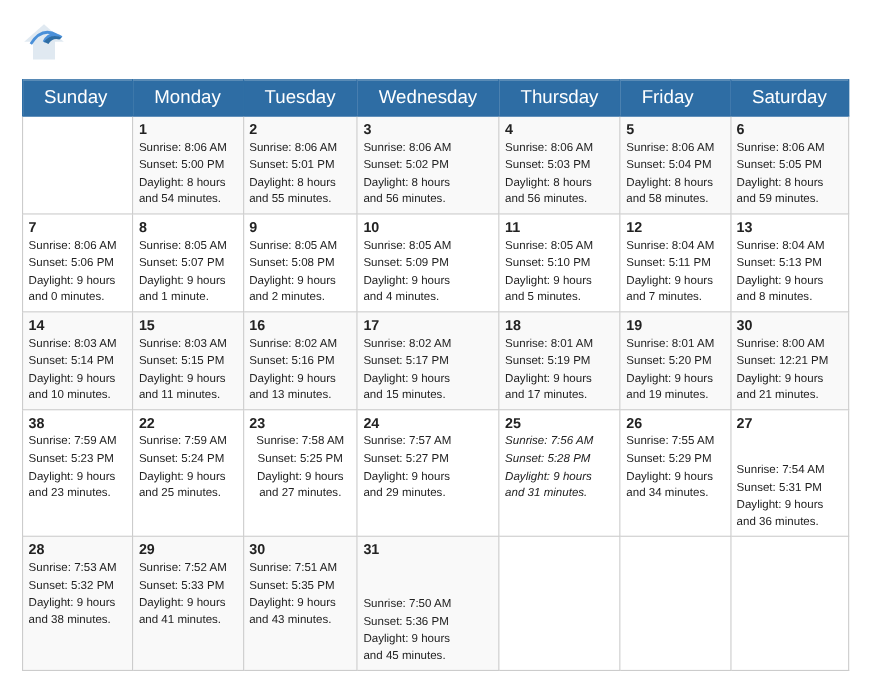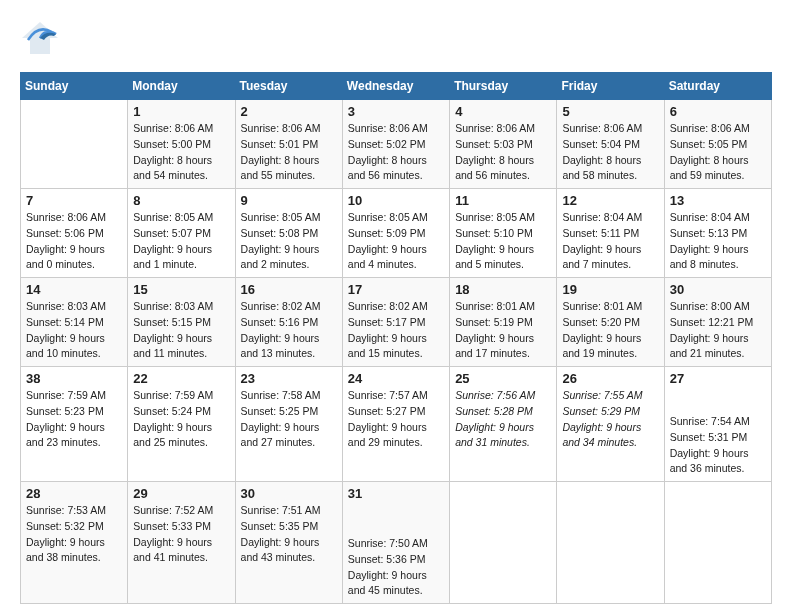--- a/index.html
+++ b/index.html
@@ -41,24 +41,24 @@
     table {
       width: 100%;
       border-collapse: collapse;
       font-size: 11px;
     }
     thead tr {
       background-color: #2e6da4;
       color: #fff;
     }
     thead th {
-      padding: 6px 4px;
+      padding: 6px 19px;
       text-align: left;
-      font-size: 12px;
-      font-weight: bold;
+      font-size: 17px;
+      font-weight: normal;
       border: 1px solid #2e6da4;
     }
     tbody tr {
       vertical-align: top;
     }
     tbody td {
       padding: 4px 5px;
       border: 1px solid #ccc;
       min-width: 100px;
       min-height: 70px;
@@ -277,42 +277,42 @@
         </td>
         <td>
           <span class="day-number">22</span>
           <div class="day-info" style="white-space: pre-line;">Sunrise: 7:59 AM
 Sunset: 5:24 PM
 Daylight: 9 hours
 and 25 minutes.</div>
         </td>
         <td>
           <span class="day-number">23</span>
-          <div class="day-info" style="white-space: pre-line;">Sunrise: 7:58 AM
+          <div class="day-info" style="white-space: pre-line; text-align: center;">Sunrise: 7:58 AM
 Sunset: 5:25 PM
 Daylight: 9 hours
 and 27 minutes.</div>
         </td>
         <td>
           <span class="day-number">24</span>
           <div class="day-info" style="white-space: pre-line;">Sunrise: 7:57 AM
 Sunset: 5:27 PM
 Daylight: 9 hours
 and 29 minutes.</div>
         </td>
         <td>
           <span class="day-number">25</span>
           <div class="day-info" style="white-space: pre-line; font-style: italic;">Sunrise: 7:56 AM
 Sunset: 5:28 PM
 Daylight: 9 hours
 and 31 minutes.</div>
         </td>
         <td>
           <span class="day-number">26</span>
-          <div class="day-info" style="white-space: pre-line; font-style: italic;">Sunrise: 7:55 AM
+          <div class="day-info" style="white-space: pre-line;">Sunrise: 7:55 AM
 Sunset: 5:29 PM
 Daylight: 9 hours
 and 34 minutes.</div>
         </td>
         <td>
           <span class="day-number">27</span>
           <div class="day-info" style="white-space: pre-line; margin-top: 28px;">Sunrise: 7:54 AM
 Sunset: 5:31 PM
 Daylight: 9 hours
 and 36 minutes.</div>

